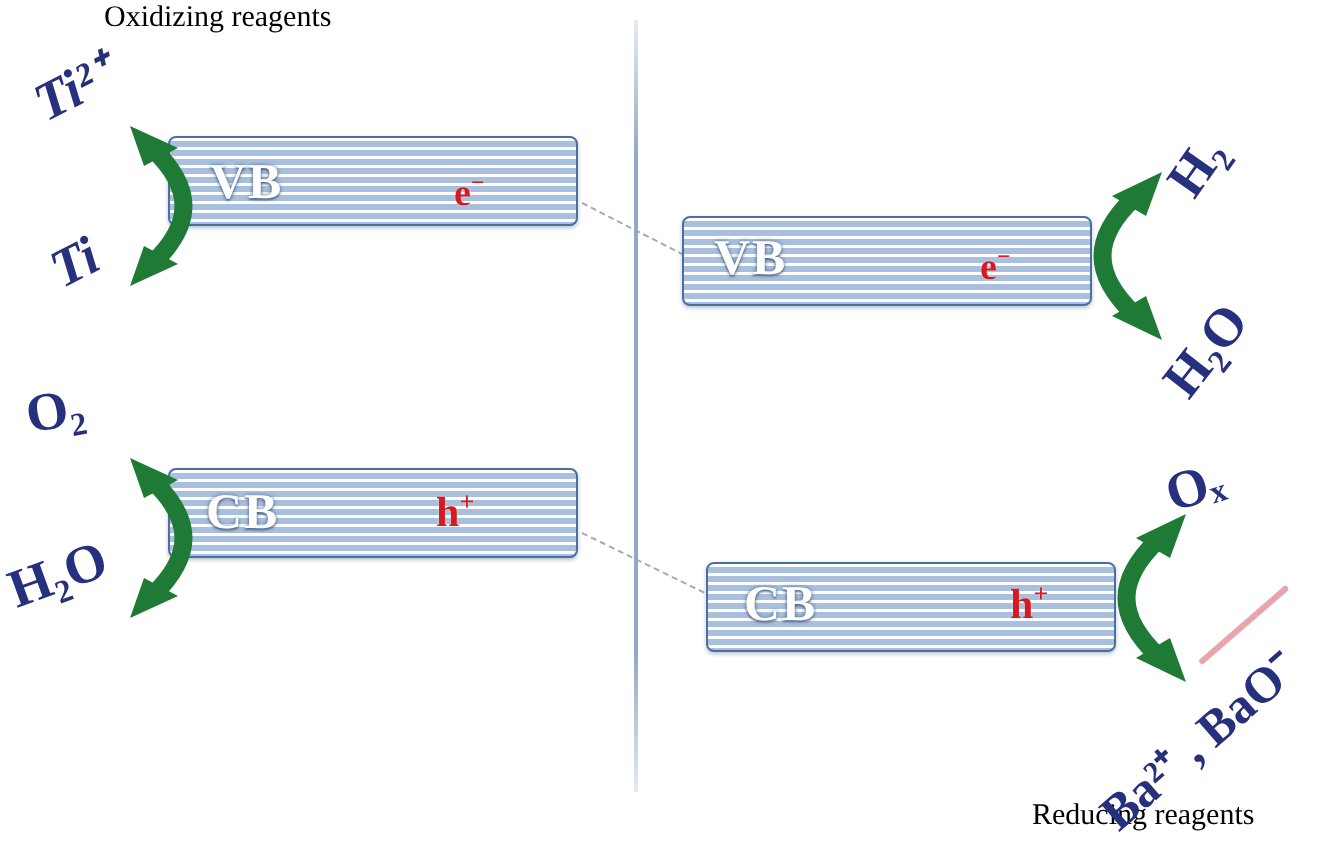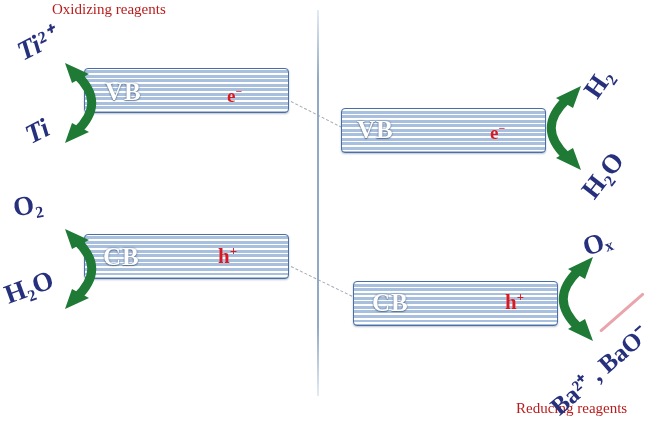--- a/index.html
+++ b/index.html
@@ -88,21 +88,21 @@
     height: 3px;
     background: #e8a0a8;
     border-radius: 2px;
     transform-origin: 0 50%;
     opacity: 0.95;
   }
 
   
   .caption {
     position: absolute;
-    color: #b91c1c;
+    color: #000000;
     font-family: "Liberation Serif", serif;
     white-space: nowrap;
     pointer-events: none;
   }
 
   
   .arrow-svg { position: absolute; overflow: visible; }
 </style>
 </head>
 <body>

